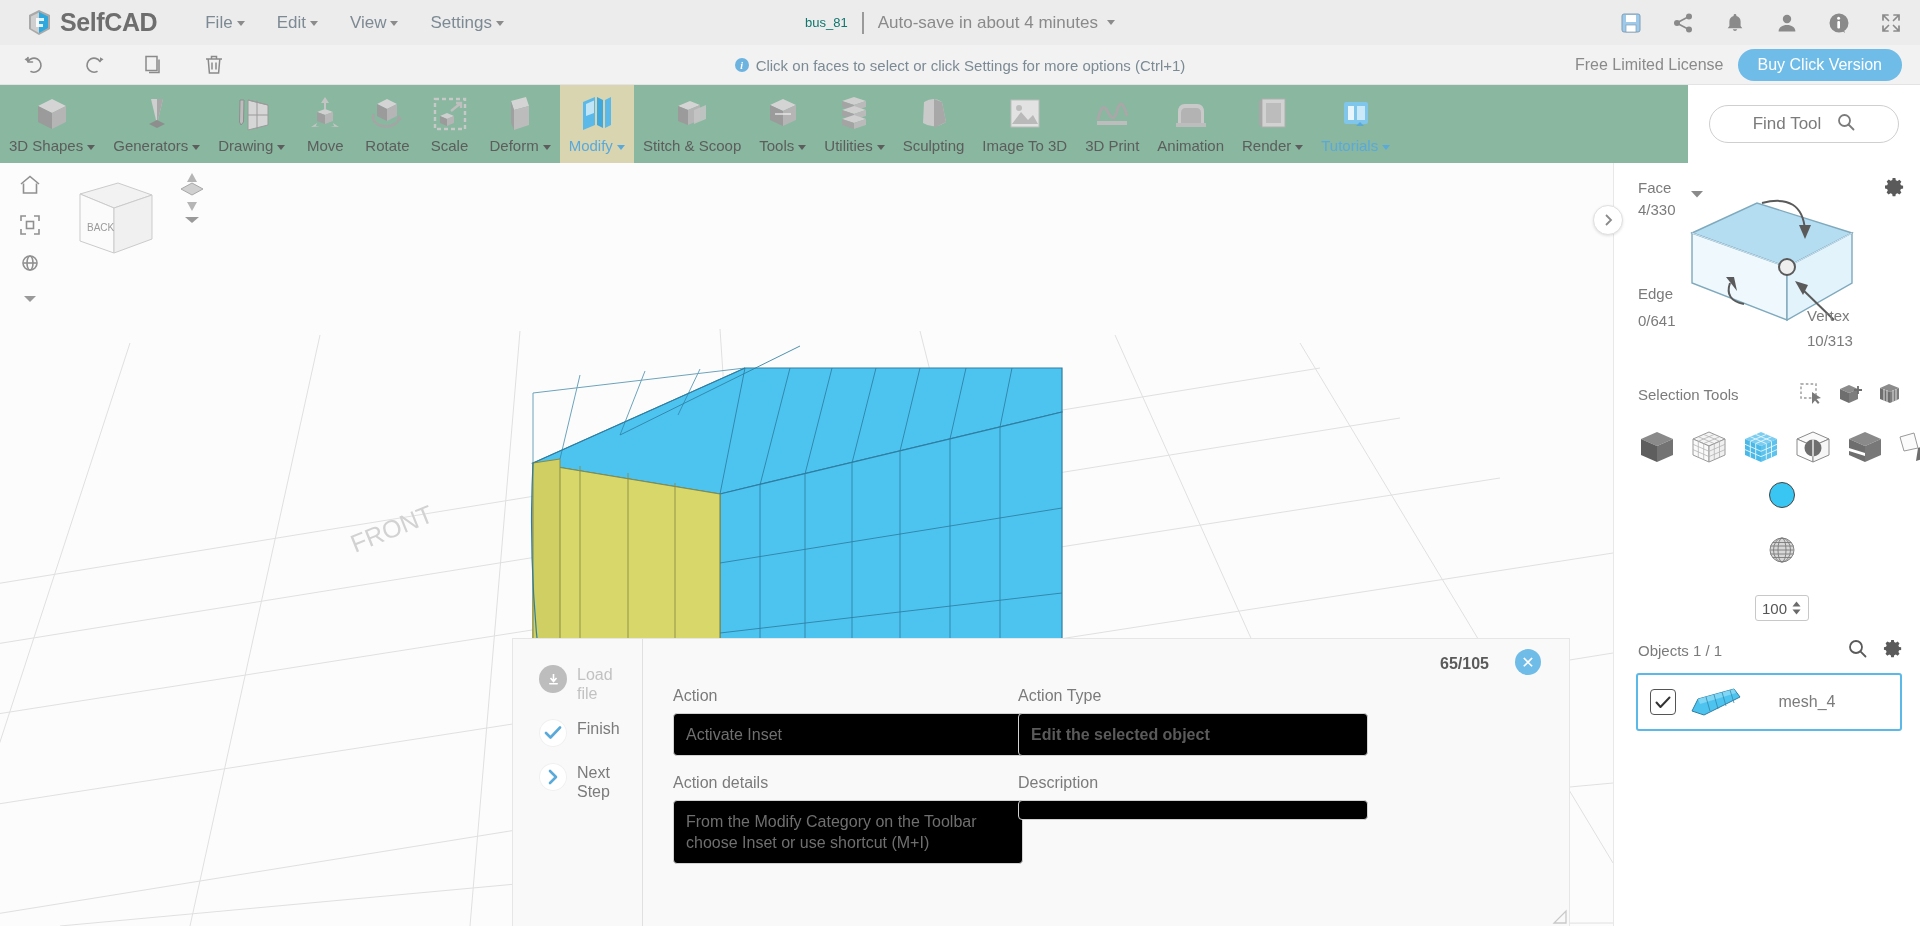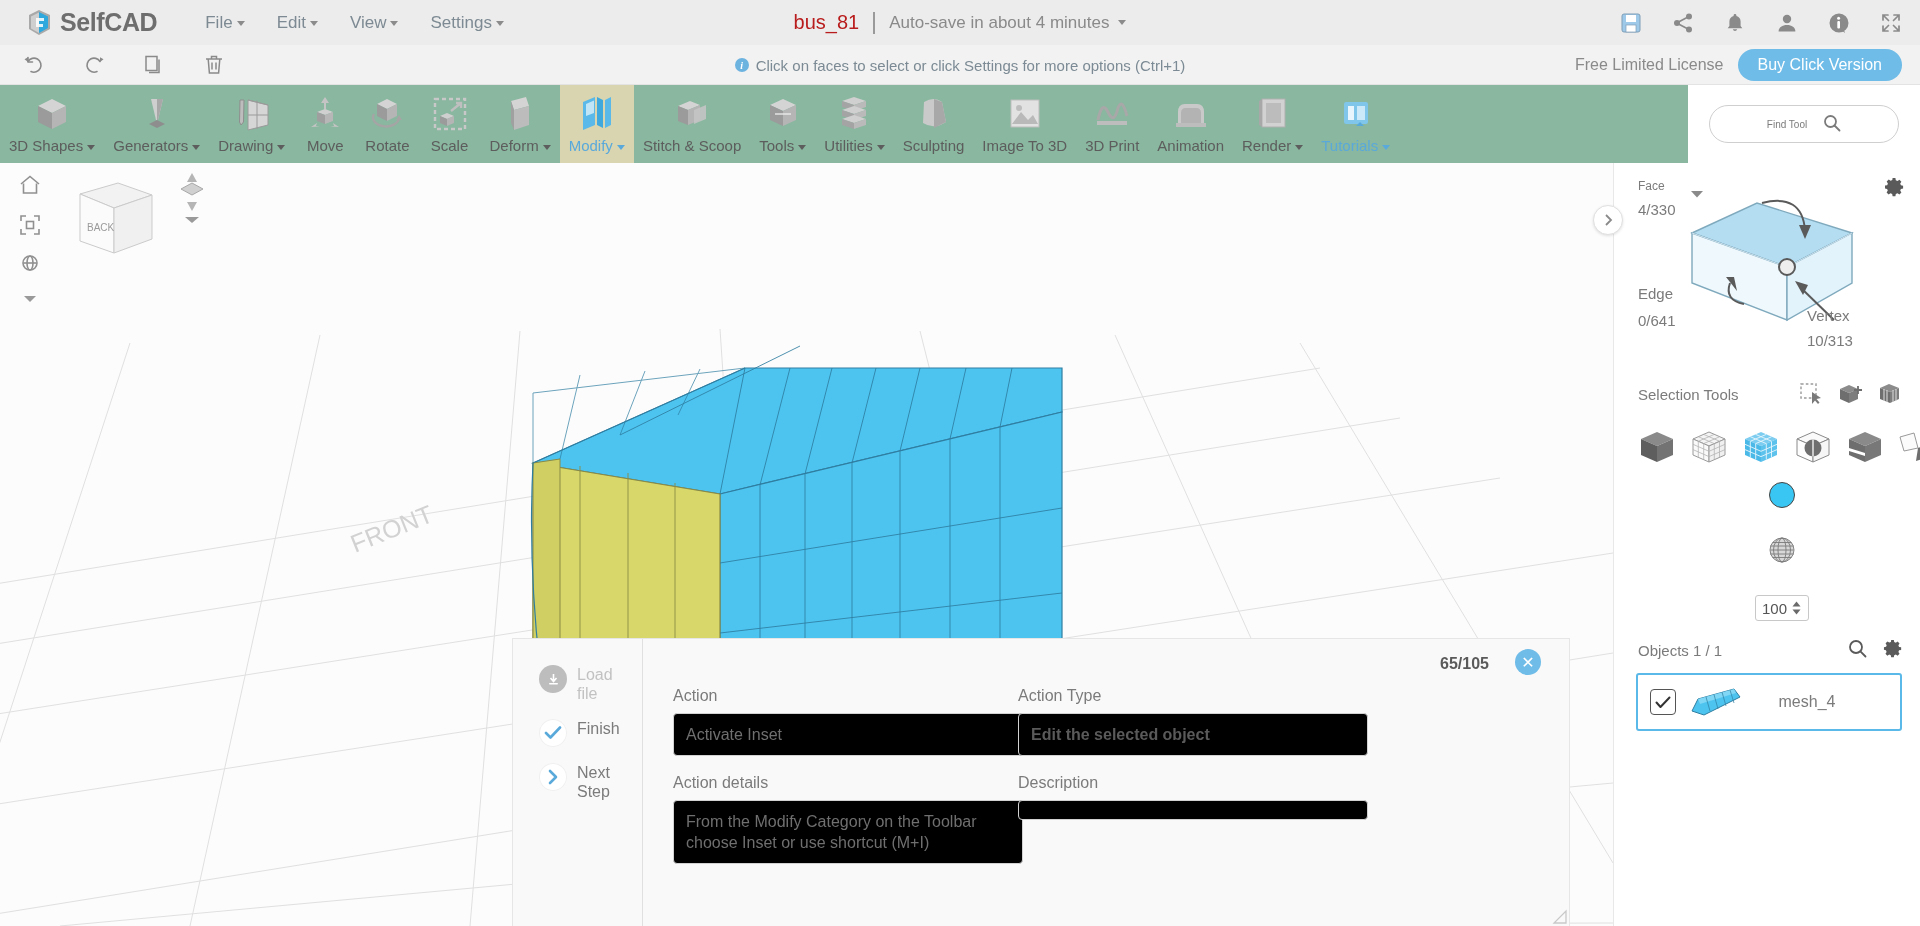--- a/index.html
+++ b/index.html
@@ -29,21 +29,21 @@
   }
   .caret { display:inline-block; width:0;height:0;
     border-left:4px solid transparent;border-right:4px solid transparent;
     border-top:5px solid #8b8b8b; margin-left:4px; vertical-align:middle;}
   .title-center {
     position:absolute; left:0; right:0; top:0; height:45px;
     display:flex; align-items:center; justify-content:center;
     pointer-events:none;
   }
   .title-center > * { pointer-events:auto; }
-  .proj-name { font-size:20px; color:#b91c1c; }
+  .proj-name { font-size:13px; color:#0f766e; }
   .vbar { width:2px; height:22px; background:#9a9a9a; margin:0 14px; }
   .autosave { font-size:17px; color:#8a8a8a; }
   .top-icons { position:absolute; right:18px; top:0; height:45px;
     display:flex; align-items:center; gap:30px; }
   .ticon { width:22px; height:22px; display:flex; align-items:center; justify-content:center;
     cursor:pointer; color:#8a8a8a; }
 
   
   .secondbar {
     position:absolute; top:45px; left:0; width:1920px; height:40px;
@@ -91,21 +91,21 @@
   .tool.active .caret, .tool.blue .caret { border-top-color:#5aa9db; }
 
   
   .findtool {
     position:absolute; top:85px; left:1688px; width:232px; height:78px;
     background:#fff; display:flex; align-items:center; justify-content:center;
   }
   .find-pill {
     width:190px; height:38px; border:1px solid #cfcfcf; border-radius:19px;
     display:flex; align-items:center; justify-content:center; gap:16px;
-    color:#7b7b7b; font-size:10px; cursor:pointer; background:#fff;
+    color:#7b7b7b; font-size:17px; cursor:pointer; background:#fff;
   }
 
   
   .viewport {
     position:absolute; top:163px; left:0; width:1613px; height:763px;
     background:#fbfbfb; overflow:hidden;
   }
   .vp-svg { position:absolute; inset:0; }
   .vp-left-icons { position:absolute; left:18px; top:10px; display:flex;
     flex-direction:column; gap:16px; z-index:4;}
@@ -121,21 +121,21 @@
     box-shadow:0 1px 3px rgba(0,0,0,.12);
   }
 
   
   .rightpanel {
     position:absolute; top:163px; left:1613px; width:307px; height:763px;
     background:#fff; border-left:1px solid #e8e8e8;
   }
   .sel-block { position:relative; height:220px; }
   .gear-ic { position:absolute; right:16px; top:14px; cursor:pointer; }
-  .lbl-face { position:absolute; left:24px; top:16px; font-size:12px; color:#7b7b7b;}
+  .lbl-face { position:absolute; left:24px; top:16px; font-size:15px; color:#7b7b7b;}
   .cnt-face { position:absolute; left:24px; top:38px; font-size:15px; color:#7b7b7b;}
   .face-caret { position:absolute; left:76px; top:22px; }
   .lbl-edge { position:absolute; left:24px; top:122px; font-size:15px; color:#7b7b7b;}
   .cnt-edge { position:absolute; left:24px; top:149px; font-size:15px; color:#7b7b7b;}
   .lbl-vertex { position:absolute; left:193px; top:144px; font-size:15px; color:#7b7b7b;}
   .cnt-vertex { position:absolute; left:193px; top:169px; font-size:15px; color:#7b7b7b;}
   .sel-box-svg { position:absolute; left:68px; top:12px; }
 
   .seltools-row { position:relative; height:36px; }
   .seltools-label { position:absolute; left:24px; top:3px; font-size:15px; color:#7b7b7b; }

